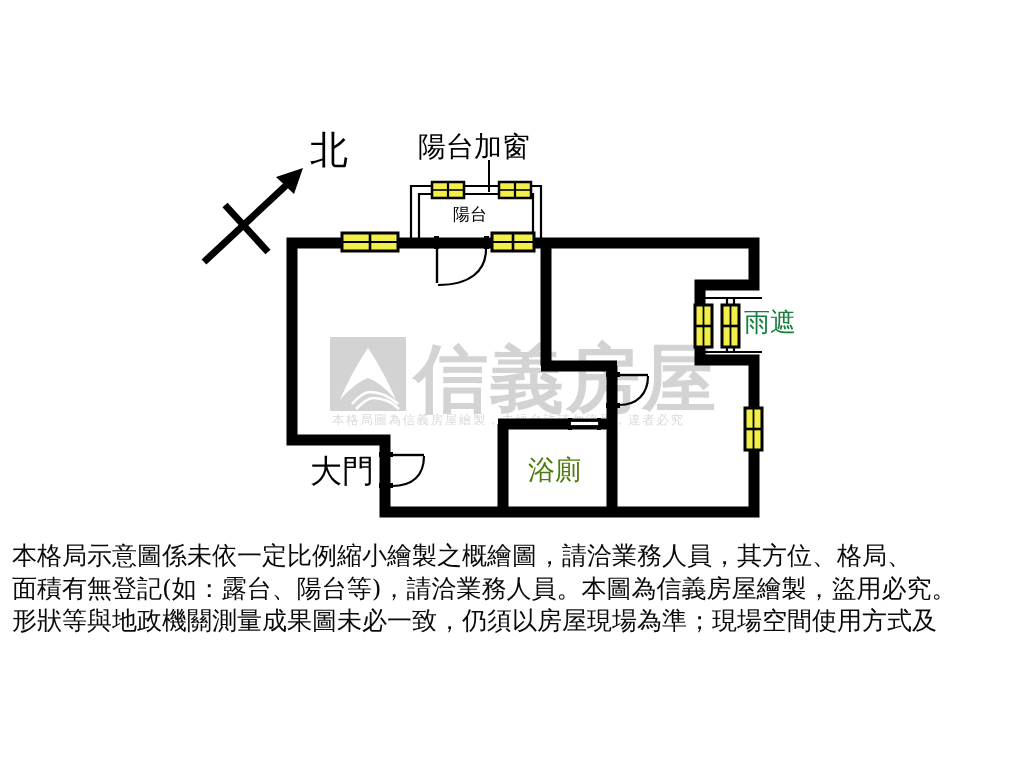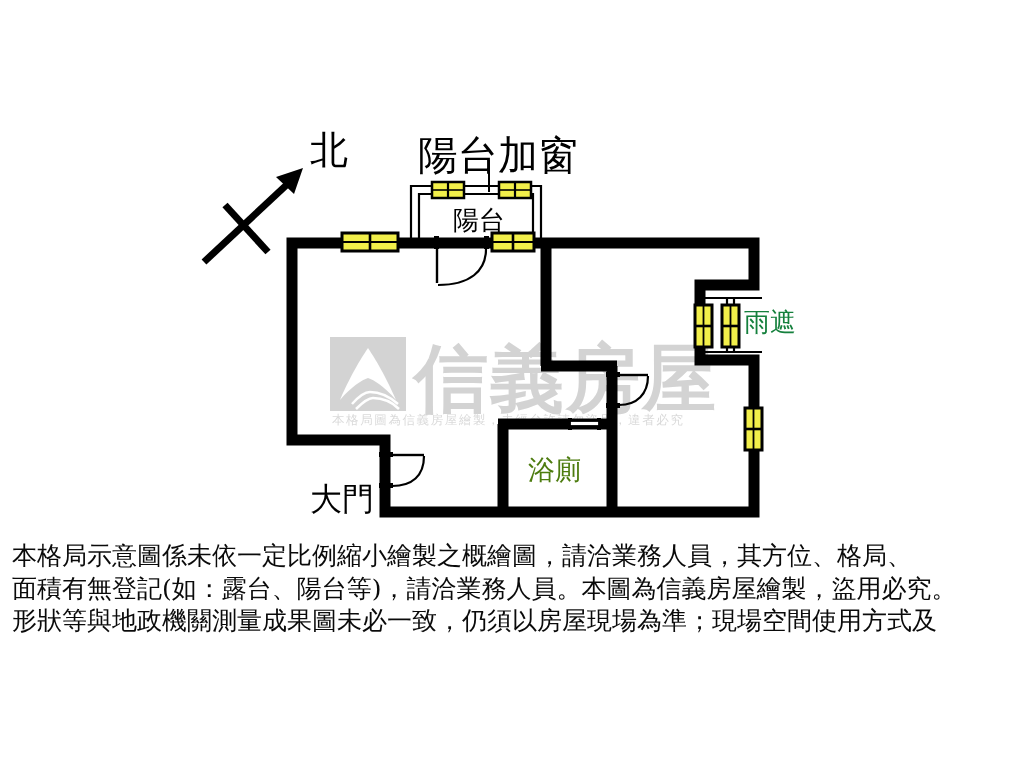--- a/index.html
+++ b/index.html
@@ -178,29 +178,29 @@
       <path d="M648 376 C 648 394, 637 405, 619 405" stroke="#000000" stroke-width="2.2" fill="none"></path>
     </g>
 
     <g>
       <rect x="568" y="418" width="4" height="12" fill="#000000"></rect>
       <rect x="597" y="418" width="4" height="12" fill="#000000"></rect>
       <rect x="570" y="421" width="29" height="5" fill="#ffffff" stroke="#000000" stroke-width="1.8"></rect>
     </g>
   </svg>
 
-  <div style="position:absolute;left:418px;top:128px;font-family:'DejaVu Serif','Liberation Serif',serif;font-size:40px;color:#000;white-space:nowrap;">陽台加窗</div>
-
-  <div style="position:absolute;left:453px;top:203px;font-family:Liberation Sans, sans-serif;font-size:26px;color:#000;white-space:nowrap;">陽台</div>
+  <div style="position:absolute;left:418px;top:128px;font-family:'DejaVu Serif','Liberation Serif',serif;font-size:28px;color:#000;white-space:nowrap;">陽台加窗</div>
+
+  <div style="position:absolute;left:453px;top:203px;font-family:Liberation Sans, sans-serif;font-size:17px;color:#000;white-space:nowrap;">陽台</div>
 
   <div style="position:absolute;left:744px;top:305px;font-family:Liberation Sans, sans-serif;font-size:26px;color:#15803d;white-space:nowrap;">雨遮</div>
 
   <div style="position:absolute;left:528px;top:452px;font-family:'DejaVu Serif','Liberation Serif',serif;font-size:27px;color:#4d7c0f;white-space:nowrap;">浴廁</div>
 
-  <div style="position:absolute;left:310px;top:450px;font-family:'DejaVu Serif','Liberation Serif',serif;font-size:32px;color:#000;white-space:nowrap;margin-top:28px;">大門</div>
+  <div style="position:absolute;left:310px;top:450px;font-family:'DejaVu Serif','Liberation Serif',serif;font-size:32px;color:#000;white-space:nowrap;">大門</div>
 
   <div class="disclaimer">
     <p>本格局示意圖係未依一定比例縮小繪製之概繪圖，請洽業務人員，其方位、格局、</p>
     <p>面積有無登記(如：露台、陽台等)，請洽業務人員。本圖為信義房屋繪製，盜用必究。</p>
     <p>形狀等與地政機關測量成果圖未必一致，仍須以房屋現場為準；現場空間使用方式及</p>
   </div>
 
 </div>
 
 </body></html>

